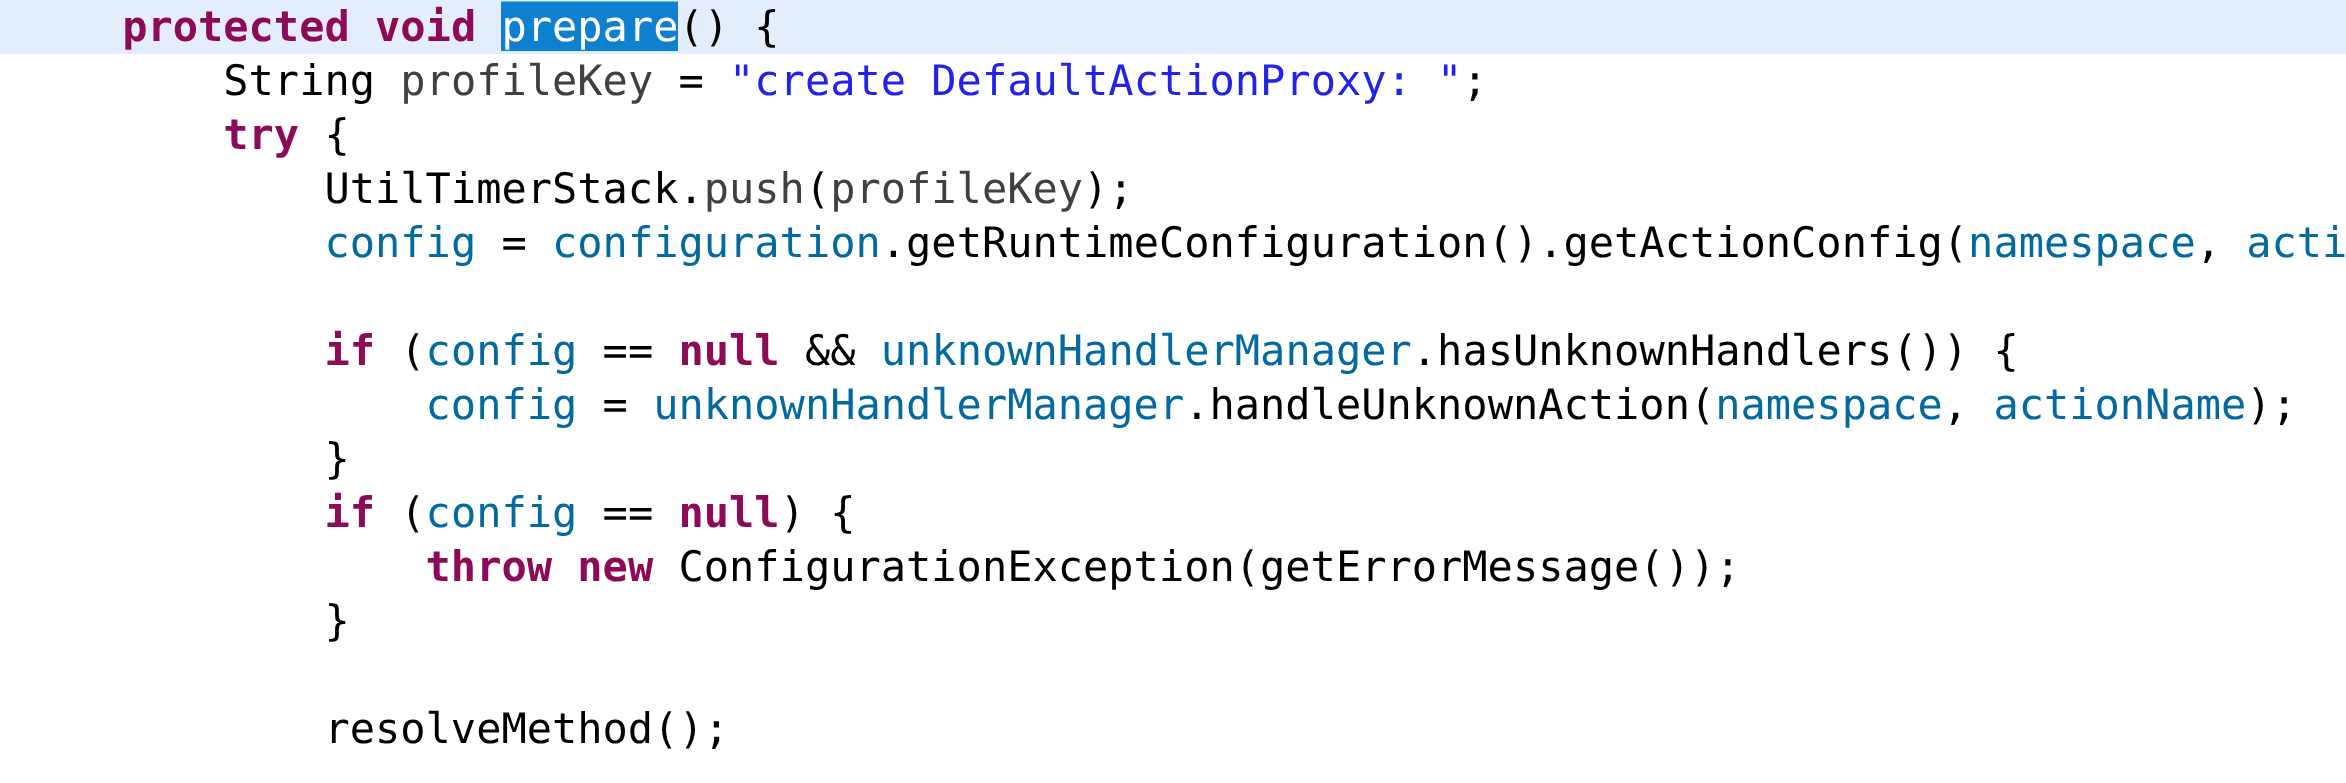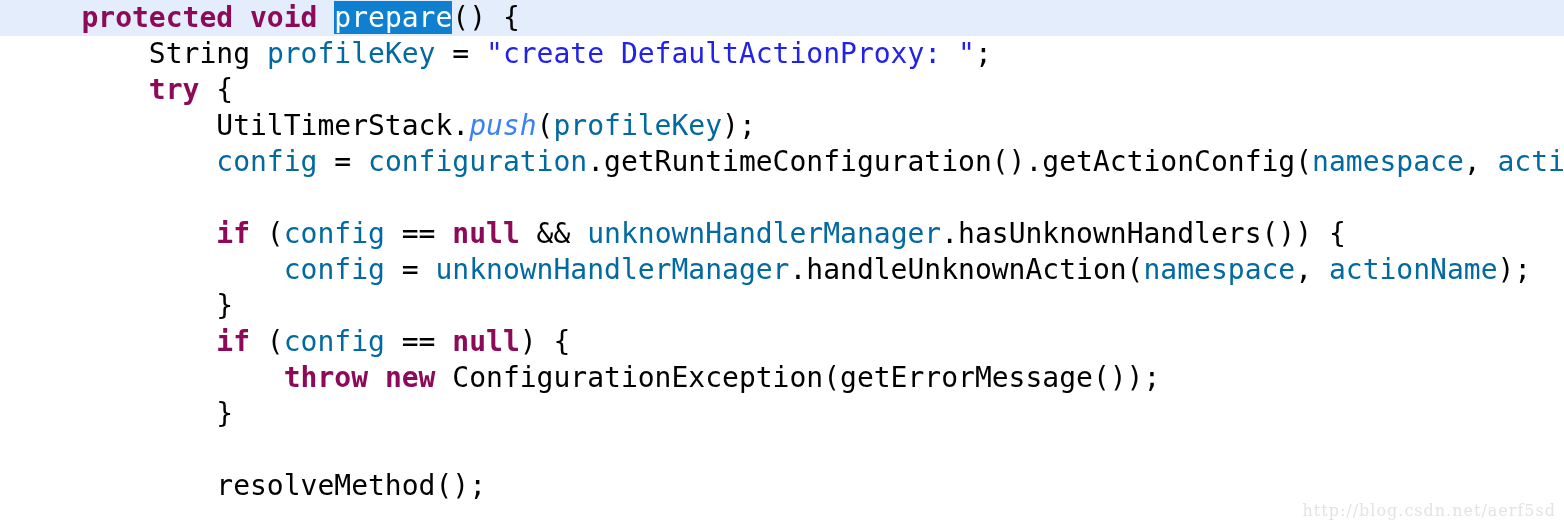--- a/index.html
+++ b/index.html
@@ -42,28 +42,27 @@
     color: #8c0a57;
     font-weight: bold;
   }
   .tok-str {
     color: #2222e8;
   }
   .tok-field {
     color: #0369a1;
   }
   .tok-var {
-    color: #0369a1;
+    color: #404040;
   }
   .tok-plain {
     color: #000000;
   }
   .tok-italic {
-    font-style: italic;
-    color: #3b82f6;
+    color: #404040;
   }
   .tok-sel {
     background: #0f7fd0;
     color: #ffffff;
   }
   .watermark {
     position: absolute;
     right: 8px;
     bottom: 2px;
     font-family: "DejaVu Serif", serif;
@@ -71,14 +70,13 @@
     color: #e3e3e3;
     letter-spacing: 1px;
     white-space: pre;
   }
 </style>
 </head>
 <body>
 
 <div id="editor">
   <div class="code" id="code-body"><div class="line current"><span class="tok-plain">    </span><span class="tok-kw">protected</span><span class="tok-plain"> </span><span class="tok-kw">void</span><span class="tok-plain"> </span><span class="tok-sel">prepare</span><span class="tok-plain">() {</span></div><div class="line"><span class="tok-plain">        String </span><span class="tok-var">profileKey</span><span class="tok-plain"> = </span><span class="tok-str">"create DefaultActionProxy: "</span><span class="tok-plain">;</span></div><div class="line"><span class="tok-plain">        </span><span class="tok-kw">try</span><span class="tok-plain"> {</span></div><div class="line"><span class="tok-plain">            UtilTimerStack.</span><span class="tok-italic">push</span><span class="tok-plain">(</span><span class="tok-var">profileKey</span><span class="tok-plain">);</span></div><div class="line"><span class="tok-plain">            </span><span class="tok-field">config</span><span class="tok-plain"> = </span><span class="tok-field">configuration</span><span class="tok-plain">.getRuntimeConfiguration().getActionConfig(</span><span class="tok-field">namespace</span><span class="tok-plain">, </span><span class="tok-field">actionName</span><span class="tok-plain">);</span></div><div class="line">&nbsp;</div><div class="line"><span class="tok-plain">            </span><span class="tok-kw">if</span><span class="tok-plain"> (</span><span class="tok-field">config</span><span class="tok-plain"> == </span><span class="tok-kw">null</span><span class="tok-plain"> &amp;&amp; </span><span class="tok-field">unknownHandlerManager</span><span class="tok-plain">.hasUnknownHandlers()) {</span></div><div class="line"><span class="tok-plain">                </span><span class="tok-field">config</span><span class="tok-plain"> = </span><span class="tok-field">unknownHandlerManager</span><span class="tok-plain">.handleUnknownAction(</span><span class="tok-field">namespace</span><span class="tok-plain">, </span><span class="tok-field">actionName</span><span class="tok-plain">);</span></div><div class="line"><span class="tok-plain">            }</span></div><div class="line"><span class="tok-plain">            </span><span class="tok-kw">if</span><span class="tok-plain"> (</span><span class="tok-field">config</span><span class="tok-plain"> == </span><span class="tok-kw">null</span><span class="tok-plain">) {</span></div><div class="line"><span class="tok-plain">                </span><span class="tok-kw">throw</span><span class="tok-plain"> </span><span class="tok-kw">new</span><span class="tok-plain"> ConfigurationException(getErrorMessage());</span></div><div class="line"><span class="tok-plain">            }</span></div><div class="line">&nbsp;</div><div class="line"><span class="tok-plain">            resolveMethod();</span></div></div>
-  <div class="watermark">http://blog.csdn.net/aerf5sd</div>
 </div>
 
 </body></html>

